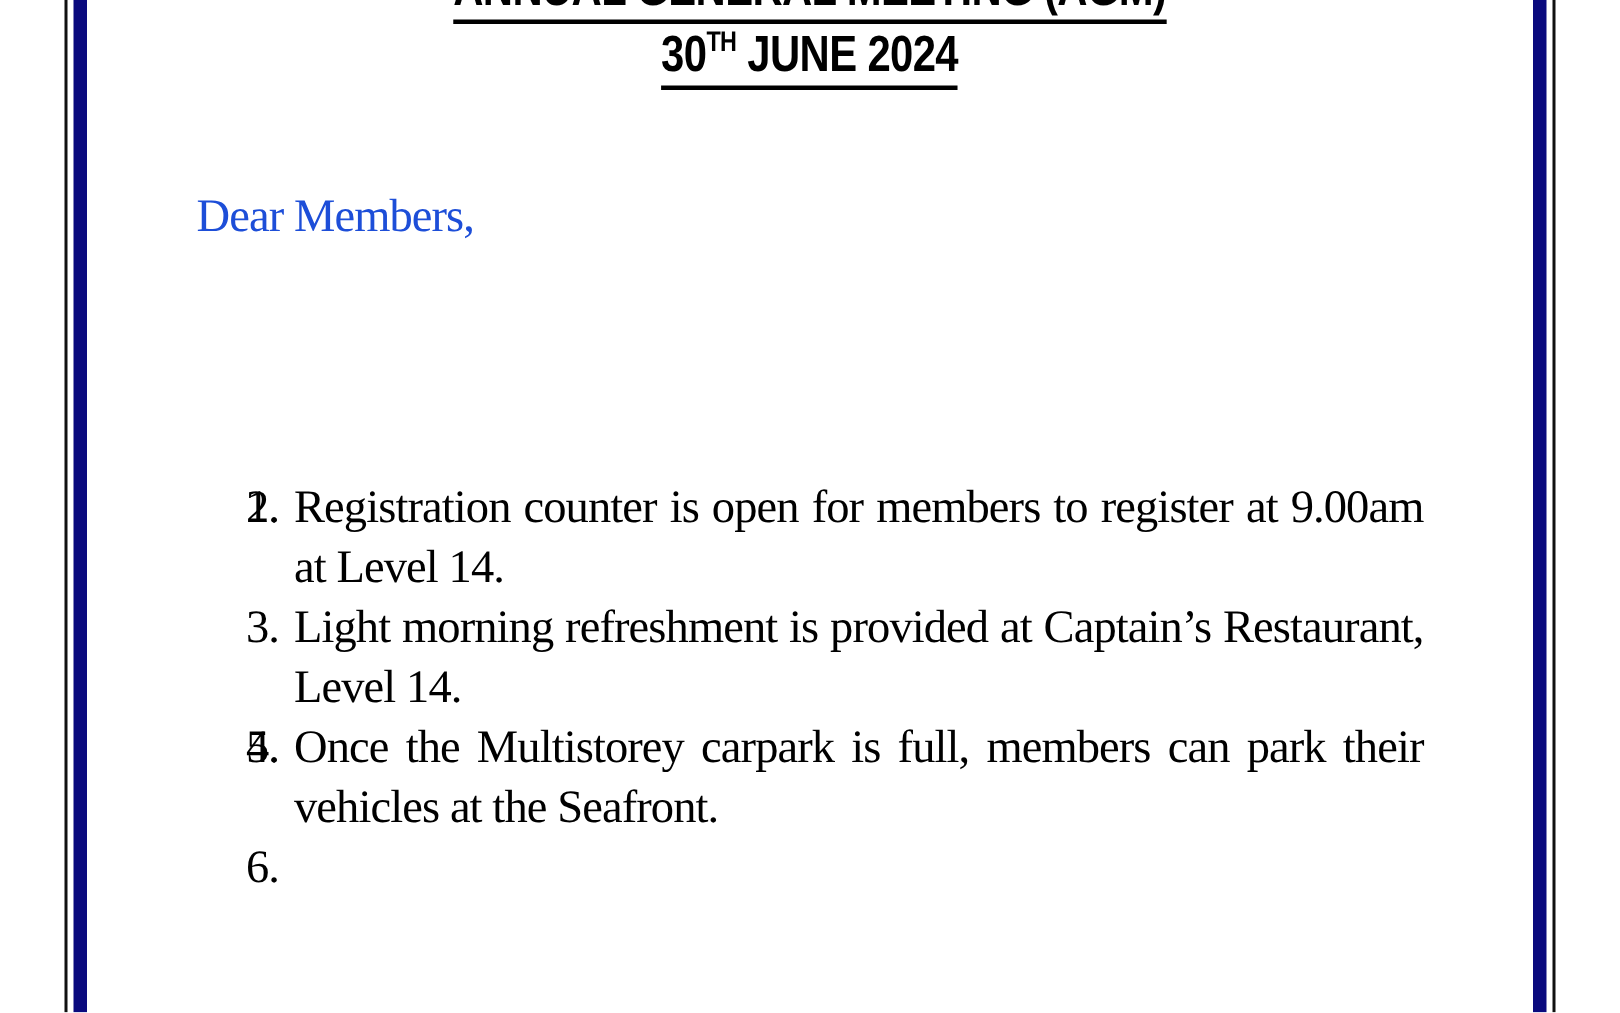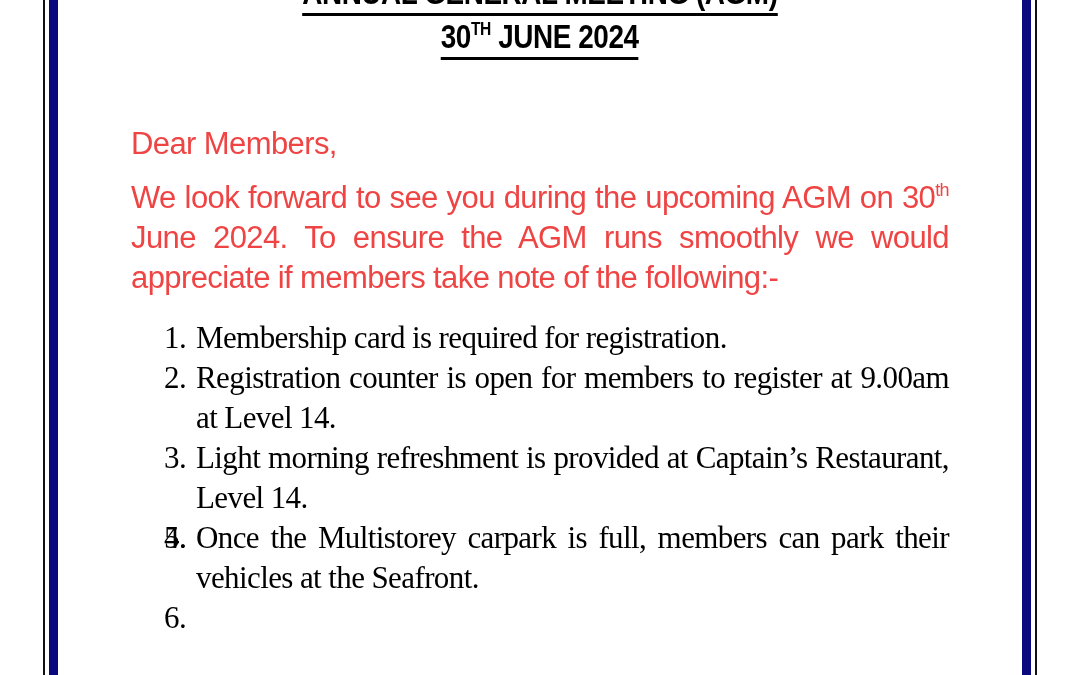--- a/index.html
+++ b/index.html
@@ -50,24 +50,24 @@
     .heading-2 sup {
       font-size: 19px;
       vertical-align: 13px;
       line-height: 0;
     }
 
     .body-text {
       position: absolute;
       left: 131px;
       width: 818px;
-      font-family: Liberation Sans, sans-serif;
+      font-family: Liberation Serif, serif;
       font-size: 31px;
       line-height: 40px;
-      color: #ef4444;
+      color: #1d4ed8;
       letter-spacing: -0.6px;
     }
     .salutation { top: 124px; }
     .intro {
       top: 178px;
       text-align: justify;
     }
     .intro sup {
       font-size: 18px;
       vertical-align: 12px;
@@ -110,23 +110,22 @@
   <div class="heading heading-1">
     <span class="txt">ANNUAL GENERAL MEETING (AGM)</span>
   </div>
 
   <div class="heading heading-2">
     <span class="txt"><span>30</span><sup>TH</sup><span> JUNE 2024</span></span>
   </div>
 
   <div class="body-text salutation">Dear Members,</div>
 
-  <div class="body-text intro"><span>We look forward to see you during the upcoming AGM on 30</span><sup>th</sup><span> June 2024. To ensure the AGM runs smoothly we would appreciate if members take note of the following:-</span></div>
 
   <ol class="notes">
-    <li><span class="num">1.</span><span>Membership card is required for registration.</span></li>
+    <li><span class="num">1.</span></li>
     <li><span class="num">2.</span><span>Registration counter is open for members to register at 9.00am at Level 14.</span></li>
     <li><span class="num">3.</span><span>Light morning refreshment is provided at Captain’s Restaurant, Level 14.</span></li>
     <li><span class="num">4.</span></li>
     <li><span class="num">5.</span><span>Once the Multistorey carpark is full, members can park their vehicles at the Seafront.</span></li>
     <li><span class="num">6.</span></li>
   </ol>
 </div>
 
 </body></html>

